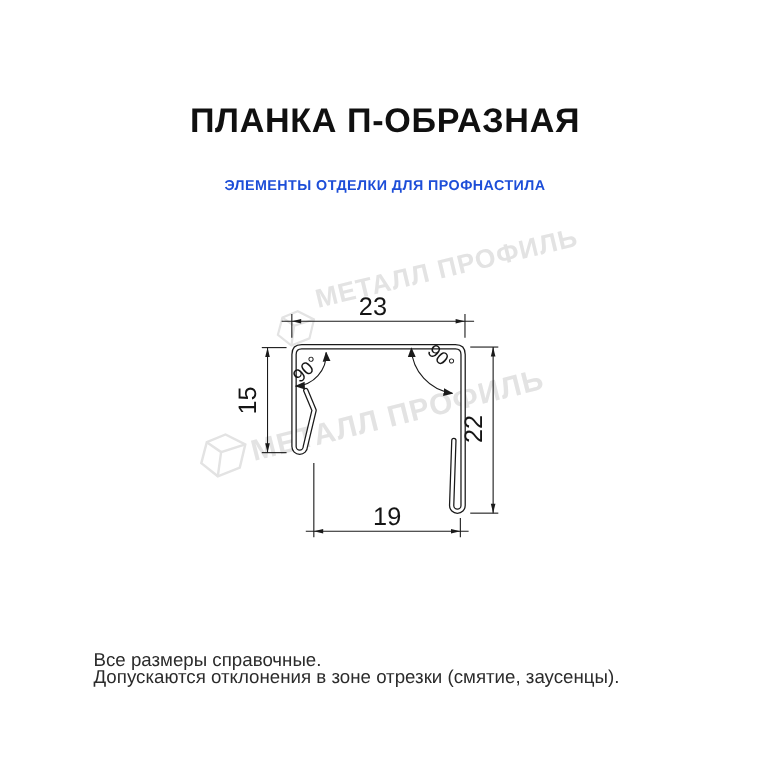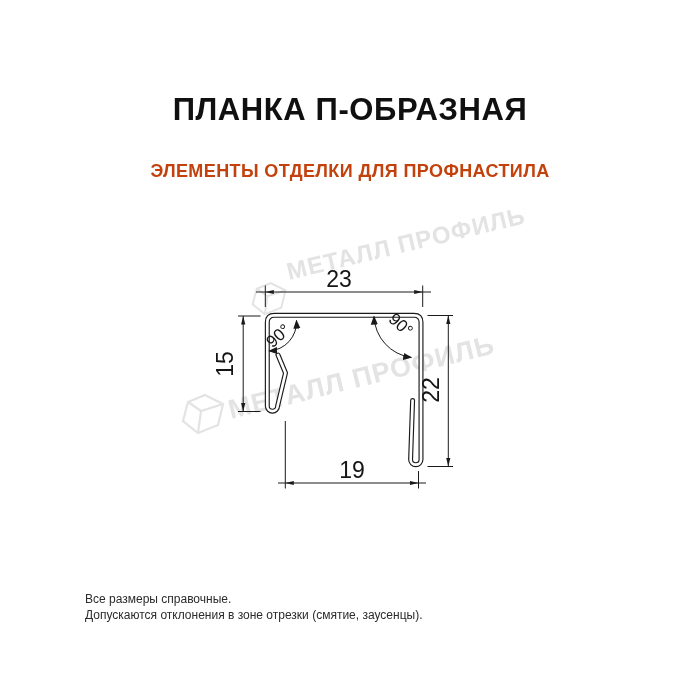--- a/index.html
+++ b/index.html
@@ -7,25 +7,25 @@
     position:relative;width:700px;height:700px;background:#ffffff;overflow:hidden;
     font-family:"Liberation Sans", sans-serif;
   }
   .title{
     position:absolute;left:0;top:95px;width:700px;text-align:center;
     font-size:31px;line-height:30px;font-weight:800;color:#101010;
     letter-spacing:0.6px;
   }
   .subtitle{
     position:absolute;left:0;top:161px;width:700px;text-align:center;
-    font-size:18px;font-weight:700;color:#c2410c;letter-spacing:0.4px;
+    font-size:13px;font-weight:700;color:#1d4ed8;letter-spacing:0.4px;
   }
   .footer{
     position:absolute;left:85px;top:592px;
-    font-size:12px;line-height:15.5px;color:#2b2b2b;font-weight:400;
+    font-size:17px;line-height:15.5px;color:#2b2b2b;font-weight:400;
   }
   svg{position:absolute;left:0;top:0;}
   svg text{font-family:"Liberation Sans", sans-serif;}
   .dimtext{font-size:23px;fill:#151515;}
   .angtext{font-size:17px;fill:#151515;}
   .wmtext{font-size:24px;font-weight:700;fill:#e3e3e3;letter-spacing:1px;}
   .wmtext2{font-size:27px;font-weight:700;fill:#e3e3e3;letter-spacing:1px;}
 </style>
 </head>
 <body>

